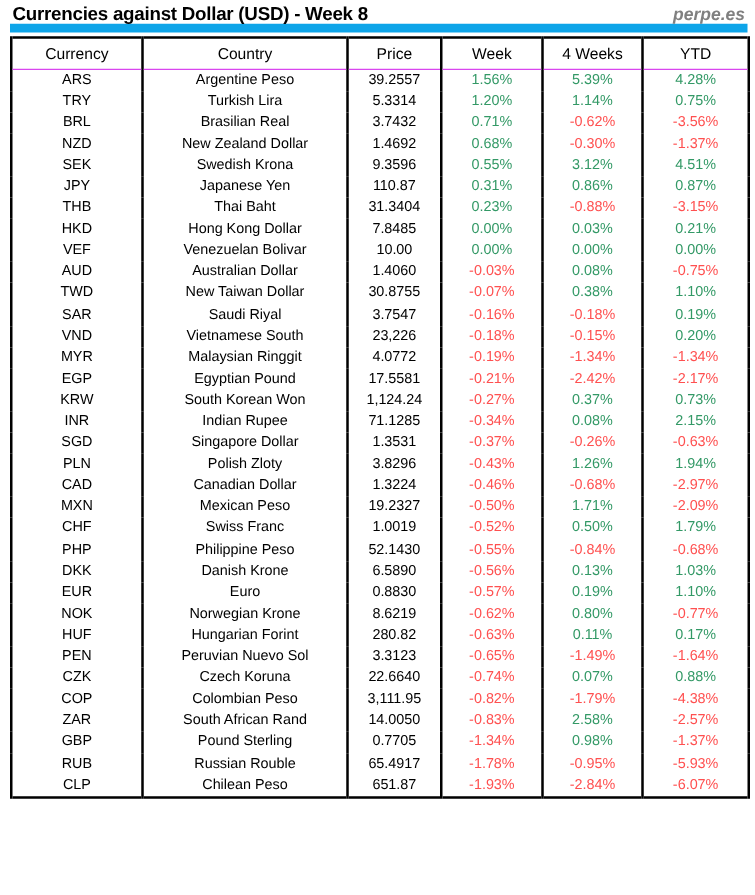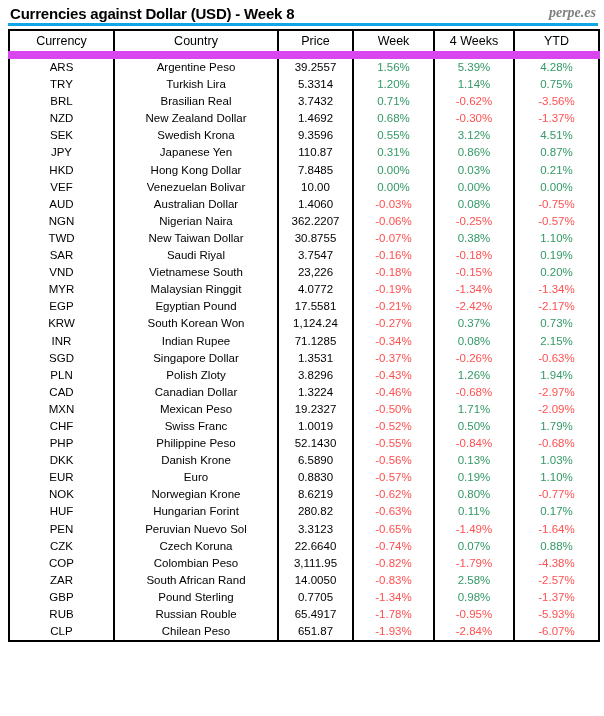--- a/index.html
+++ b/index.html
@@ -11,33 +11,33 @@
     color: #000;
     overflow: hidden;
   }
   .page { padding: 5px 6px 0 8px; }
 
   .titlebar {
     width: 590px;
     display: flex;
     justify-content: space-between;
     align-items: center;
-    border-bottom: 3px solid #0ea5e9;
+    border-bottom: 7px solid #0ea5e9;
     padding: 0 2px 2px 2px;
     height: 21px;
     gap: 32px;
   }
   .title {
     font-weight: bold;
     font-size: 15px;
     letter-spacing: -0.2px;
     white-space: nowrap;
   }
   .brand {
-    font-family: Liberation Serif, serif;
+    font-family: Liberation Sans, sans-serif;
     font-style: italic;
     font-weight: bold;
     font-size: 14px;
     color: #808080;
     white-space: nowrap;
   }
 
   table.fx {
     margin-top: 3px;
     border-collapse: collapse;
@@ -51,21 +51,21 @@
     text-align: center;
     vertical-align: middle;
     padding: 0;
     white-space: nowrap;
     overflow: hidden;
   }
   thead th {
     height: 25px;
     font-weight: normal;
     font-size: 12.5px;
-    border-bottom: 8px solid #d946ef;
+    border-bottom: 1px solid #d946ef;
   }
   tbody td {
     height: 17.1px;
     line-height: 17.1px;
     font-size: 11.5px;
   }
   .col-currency { width: 105px; }
   .col-country  { width: 164px; }
   .col-price    { width: 75px; }
   .col-week     { width: 81px; }
@@ -147,20 +147,28 @@
         </tr>
         <tr>
           <td>JPY</td>
           <td>Japanese Yen</td>
           <td>110.87</td>
           <td class="pos">0.31%</td>
           <td class="pos">0.86%</td>
           <td class="pos">0.87%</td>
         </tr>
         <tr>
+          <td>THB</td>
+          <td>Thai Baht</td>
+          <td>31.3404</td>
+          <td class="pos">0.23%</td>
+          <td class="neg">-0.88%</td>
+          <td class="neg">-3.15%</td>
+        </tr>
+        <tr>
           <td>HKD</td>
           <td>Hong Kong Dollar</td>
           <td>7.8485</td>
           <td class="pos">0.00%</td>
           <td class="pos">0.03%</td>
           <td class="pos">0.21%</td>
         </tr>
         <tr>
           <td>VEF</td>
           <td>Venezuelan Bolivar</td>
@@ -171,28 +179,20 @@
         </tr>
         <tr>
           <td>AUD</td>
           <td>Australian Dollar</td>
           <td>1.4060</td>
           <td class="neg">-0.03%</td>
           <td class="pos">0.08%</td>
           <td class="neg">-0.75%</td>
         </tr>
         <tr>
-          <td>NGN</td>
-          <td>Nigerian Naira</td>
-          <td>362.2207</td>
-          <td class="neg">-0.06%</td>
-          <td class="neg">-0.25%</td>
-          <td class="neg">-0.57%</td>
-        </tr>
-        <tr>
           <td>TWD</td>
           <td>New Taiwan Dollar</td>
           <td>30.8755</td>
           <td class="neg">-0.07%</td>
           <td class="pos">0.38%</td>
           <td class="pos">1.10%</td>
         </tr>
         <tr>
           <td>SAR</td>
           <td>Saudi Riyal</td>

